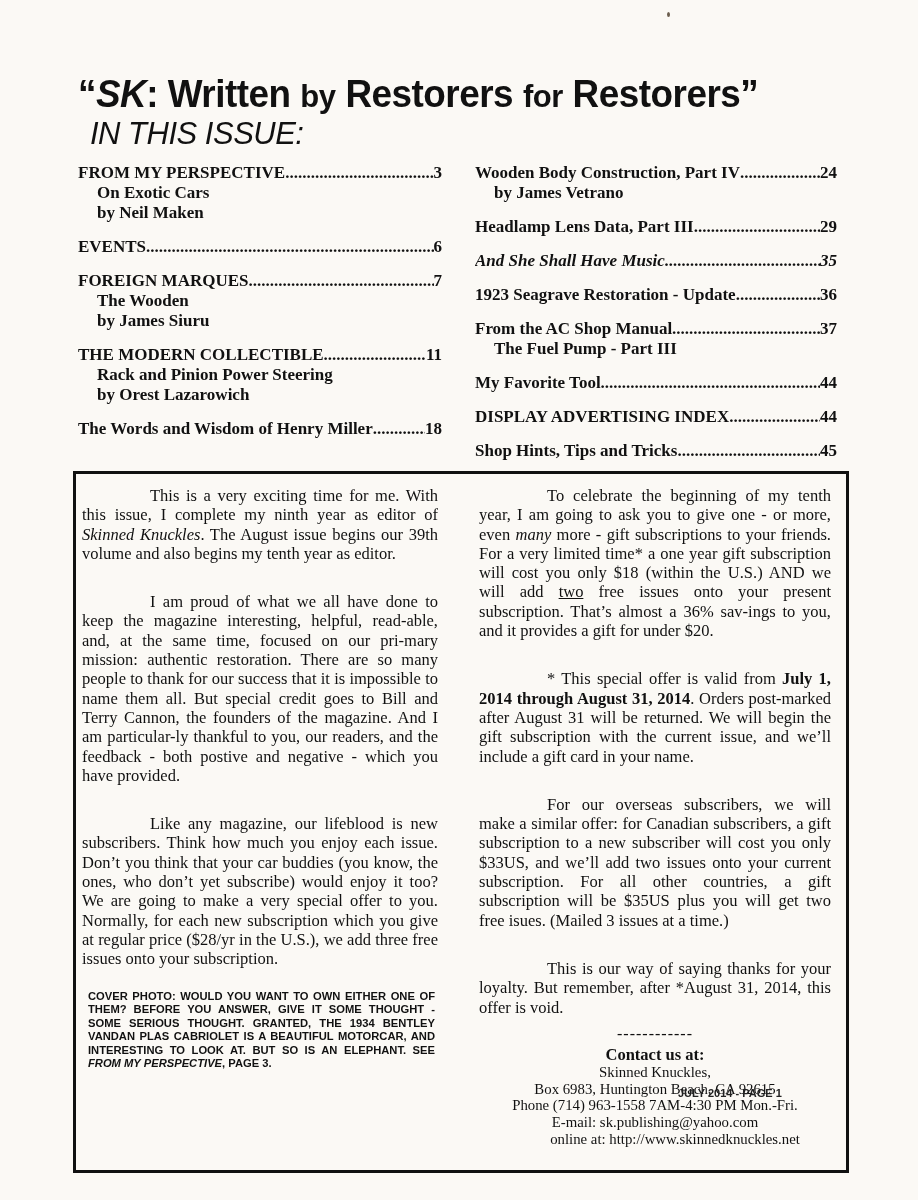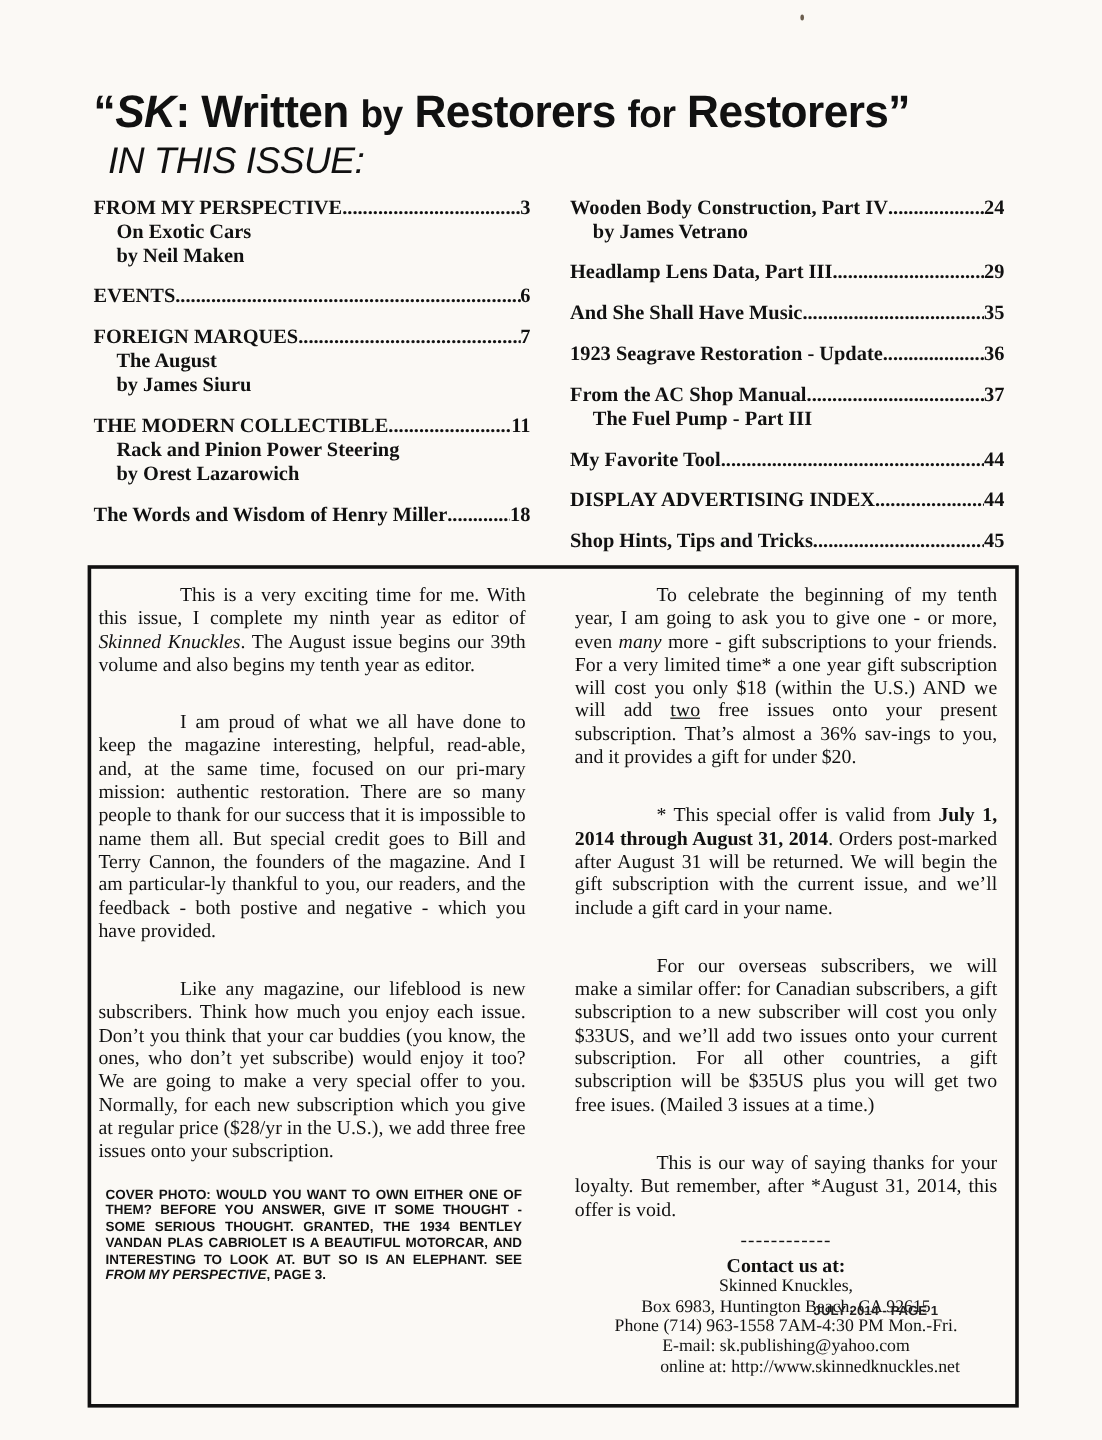--- a/index.html
+++ b/index.html
@@ -129,21 +129,21 @@
         <span class="dots"></span>
         <span class="pg">6</span>
       </div>
     </div>
     <div class="toc-entry" style="margin-bottom: 14px;">
       <div class="toc-line">
         <span class="lbl">FOREIGN MARQUES</span>
         <span class="dots"></span>
         <span class="pg">7</span>
       </div>
-      <div class="toc-sub">The August</div>
+      <div class="toc-sub">The Wooden</div>
       <div class="toc-sub">by James Siuru</div>
     </div>
     <div class="toc-entry" style="margin-bottom: 14px;">
       <div class="toc-line">
         <span class="lbl">THE MODERN COLLECTIBLE</span>
         <span class="dots"></span>
         <span class="pg">11</span>
       </div>
       <div class="toc-sub">Rack and Pinion Power Steering</div>
       <div class="toc-sub">by Orest Lazarowich</div>
@@ -165,21 +165,21 @@
       </div>
       <div class="toc-sub">by James Vetrano</div>
     </div>
     <div class="toc-entry" style="margin-bottom: 14px;">
       <div class="toc-line">
         <span class="lbl">Headlamp Lens Data, Part III</span>
         <span class="dots"></span>
         <span class="pg">29</span>
       </div>
     </div>
-    <div class="toc-entry" style="margin-bottom: 14px;">
+    <div class="toc-entry" style="margin-bottom: 14px; font-style: italic;">
       <div class="toc-line">
         <span class="lbl">And She Shall Have Music</span>
         <span class="dots"></span>
         <span class="pg">35</span>
       </div>
     </div>
     <div class="toc-entry" style="margin-bottom: 14px;">
       <div class="toc-line">
         <span class="lbl">1923 Seagrave Restoration - Update</span>
         <span class="dots"></span>

